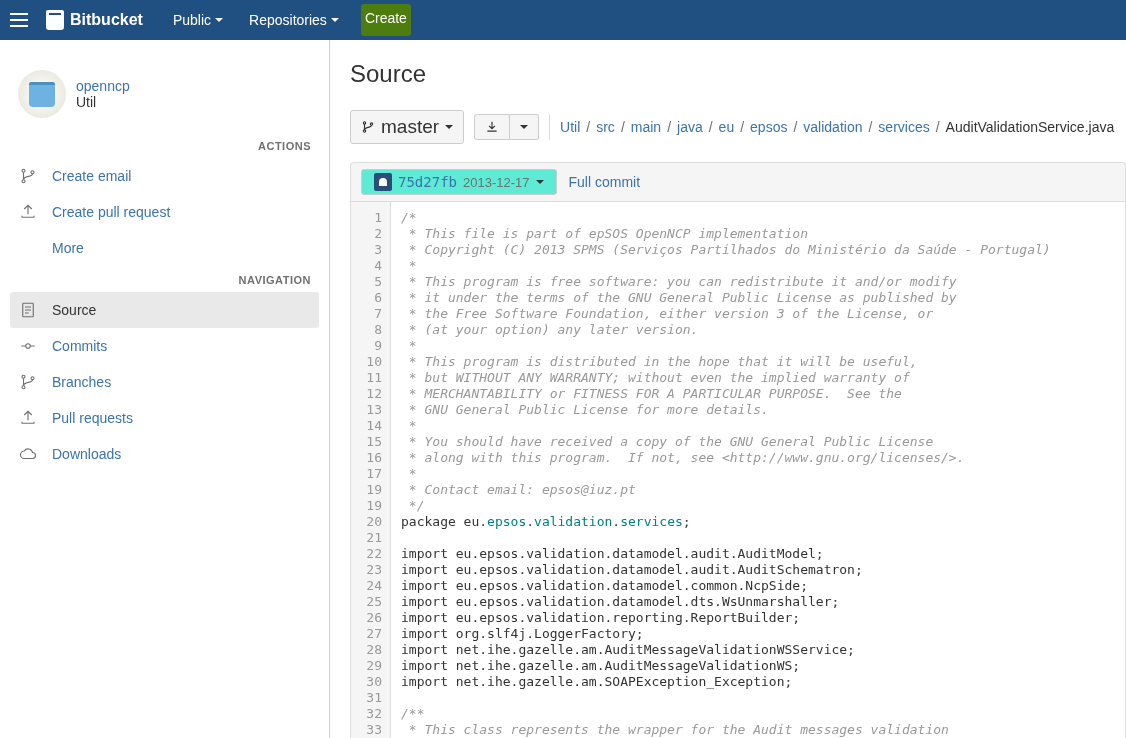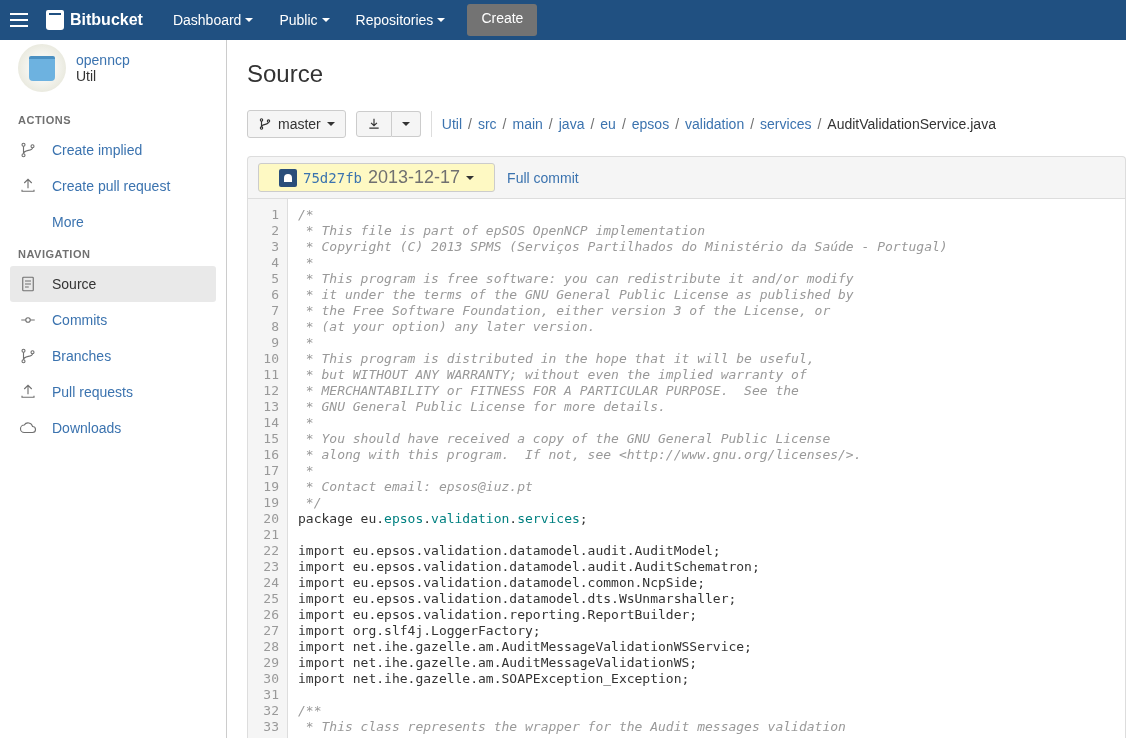--- a/index.html
+++ b/index.html
@@ -9,62 +9,62 @@
 
 .topnav { background: #205081; color: #fff; height: 40px; display: flex; align-items: center; padding: 0 10px; }
 .hamburger { width: 24px; height: 24px; display: flex; flex-direction: column; justify-content: center; gap: 4px; cursor: pointer; margin-right: 12px; }
 .hamburger span { height: 2px; background: #fff; width: 18px; }
 .logo { display: flex; align-items: center; gap: 6px; font-weight: bold; font-size: 16px; margin-right: 18px; }
 .logo-icon { width: 18px; height: 20px; background: #fff; border-radius: 2px 2px 3px 3px; position: relative; }
 .logo-icon::before { content: ""; position: absolute; top: 3px; left: 3px; right: 3px; height: 2px; background: #205081; }
 .nav-items { display: flex; gap: 2px; }
 .nav-item { color: #fff; padding: 8px 12px; display: flex; align-items: center; gap: 4px; cursor: pointer; }
 .caret-down { width: 0; height: 0; border-left: 4px solid transparent; border-right: 4px solid transparent; border-top: 4px solid #fff; display: inline-block; }
-.create-btn { background: #737373; color: #fff; padding: 6px 14px; border-radius: 3px; margin-left: 8px; cursor: pointer; }
+.create-btn { background: #4d7c0f; color: #fff; padding: 6px 4px; border-radius: 3px; margin-left: 8px; cursor: pointer; }
 
 
 .container { display: flex; height: calc(100vh - 40px); }
-.sidebar { width: 227px; border-right: 1px solid #ccc; padding: 0 10px; overflow-y: auto; }
+.sidebar { width: 330px; border-right: 1px solid #ccc; padding: 26px 10px; overflow-y: auto; }
 .main { flex: 1; padding: 20px 0 0 20px; overflow: auto; }
 
 
 .repo-header { display: flex; align-items: center; gap: 10px; padding: 4px 8px 14px; }
 .repo-avatar { width: 48px; height: 48px; background: radial-gradient(circle, #f5f5f0 40%, #e0e0d0 100%); border-radius: 50%; display: flex; align-items: center; justify-content: center; position: relative; }
 .repo-avatar::after { content: ""; width: 26px; height: 22px; background: #6db2e0; border-radius: 2px 2px 4px 4px; border-top: 3px solid #4a90c2; }
 .repo-name { color: #3b73af; font-size: 14px; }
 .repo-sub { color: #333; font-size: 14px; }
-.section-label { font-size: 11px; font-weight: bold; color: #707070; letter-spacing: 0.5px; padding: 8px 8px 6px; }
+.section-label { font-size: 11px; font-weight: bold; color: #707070; letter-spacing: 0.5px; padding: 8px 8px 6px; text-align: right; }
 .side-item { display: flex; align-items: center; gap: 14px; padding: 8px 8px; color: #3b73af; cursor: pointer; border-radius: 3px; }
 .side-item.active { background: #e9e9e9; color: #333; }
 .side-item.active .side-label { color: #333; }
 .side-icon { width: 20px; height: 20px; display: flex; align-items: center; justify-content: center; color: #707070; }
 .side-icon svg { width: 18px; height: 18px; stroke: #707070; fill: none; stroke-width: 1.5; }
 .side-label { color: #3b73af; }
 
 
 .page-title { font-size: 24px; font-weight: normal; color: #333; margin-bottom: 22px; }
 .toolbar { display: flex; align-items: center; gap: 10px; margin-bottom: 18px; }
 .btn-group { display: flex; }
-.btn { background: #f5f5f5; border: 1px solid #ccc; padding: 5px 10px; display: flex; align-items: center; gap: 6px; cursor: pointer; font-size: 14px; color: #333; }
+.btn { background: #f5f5f5; border: 1px solid #ccc; padding: 5px 10px; display: flex; align-items: center; gap: 6px; cursor: pointer; font-size: 19px; color: #333; }
 .btn:first-child { border-radius: 3px 0 0 3px; }
 .btn:last-child { border-radius: 0 3px 3px 0; border-left: none; }
 .btn.single { border-radius: 3px; }
 .caret-dark { width: 0; height: 0; border-left: 4px solid transparent; border-right: 4px solid transparent; border-top: 4px solid #333; display: inline-block; }
 .divider-v { width: 1px; height: 26px; background: #ddd; }
 .breadcrumb { display: flex; align-items: center; gap: 6px; flex-wrap: wrap; font-size: 14px; }
 .breadcrumb a { color: #3b73af; }
 .breadcrumb .sep { color: #707070; }
 .breadcrumb .current { color: #333; text-align: right; }
 
 .commit-bar { display: flex; align-items: center; gap: 12px; border: 1px solid #ddd; border-bottom: none; background: #f5f5f5; padding: 6px 10px; border-radius: 4px 4px 0 0; }
-.commit-btn { display: flex; align-items: center; gap: 6px; background: #fef9c3; border: 1px solid #ccc; border-radius: 3px; padding: 3px 20px; cursor: pointer; }
+.commit-btn { display: flex; align-items: center; gap: 6px; background: #5eead4; border: 1px solid #ccc; border-radius: 3px; padding: 3px 12px; cursor: pointer; }
 .commit-avatar { width: 18px; height: 18px; background: #2a4e7a; border-radius: 2px; display: flex; align-items: center; justify-content: center; }
 .commit-avatar::after { content:""; width:8px; height:8px; background:#fff; border-radius:50% 50% 0 0; }
 .commit-hash { color: #3b73af; font-family: monospace; }
-.commit-date { color: #707070; font-size: 18px; text-align: right; }
+.commit-date { color: #707070; font-size: 13px; text-align: right; }
 .full-commit { color: #3b73af; }
 
 
 .code-box { border: 1px solid #ddd; display: flex; font-family: Consolas, Monaco, monospace; font-size: 13px; line-height: 16px; }
 .gutter { background: #f5f5f5; border-right: 1px solid #ddd; text-align: right; color: #999; padding: 8px 8px; user-select: none; min-width: 40px; }
 .gutter div { height: 16px; }
 .code { padding: 8px 10px; white-space: pre; color: #333; overflow-x: auto; }
 .code div { height: 16px; }
 .c-comment { color: #999; font-style: italic; }
 .c-keyword { color: #008080; }
@@ -77,24 +77,20 @@
       <span></span>
       <span></span>
       <span></span>
     </div>
   <div class="logo">
     <span class="logo-icon"></span>
     <span>Bitbucket</span>
   </div>
   <div class="nav-items">
     <div class="nav-item">
-        <span>Dashboard</span>
-        <span class="caret-down"></span>
-      </div>
-    <div class="nav-item">
         <span>Public</span>
         <span class="caret-down"></span>
       </div>
     <div class="nav-item">
         <span>Repositories</span>
         <span class="caret-down"></span>
       </div>
     <div class="create-btn">Create</div>
   </div>
 </div>
@@ -113,21 +109,21 @@
     <div class="section-label">ACTIONS</div>
     <div class="side-item">
       <span class="side-icon">
           <svg viewBox="0 0 24 24">
             <circle cx="6" cy="5" r="2"></circle>
             <circle cx="6" cy="19" r="2"></circle>
             <circle cx="18" cy="7" r="2"></circle>
             <path d="M6 7v10M18 9c0 5-12 2-12 8"></path>
           </svg>
         </span>
-      <span class="side-label">Create implied</span>
+      <span class="side-label">Create email</span>
     </div>
     <div class="side-item">
       <span class="side-icon">
           <svg viewBox="0 0 24 24">
             <path d="M12 15V3m-5 5l5-5 5 5M4 17v2h16v-2"></path>
           </svg>
         </span>
       <span class="side-label">Create pull request</span>
     </div>
     <div class="side-item">

